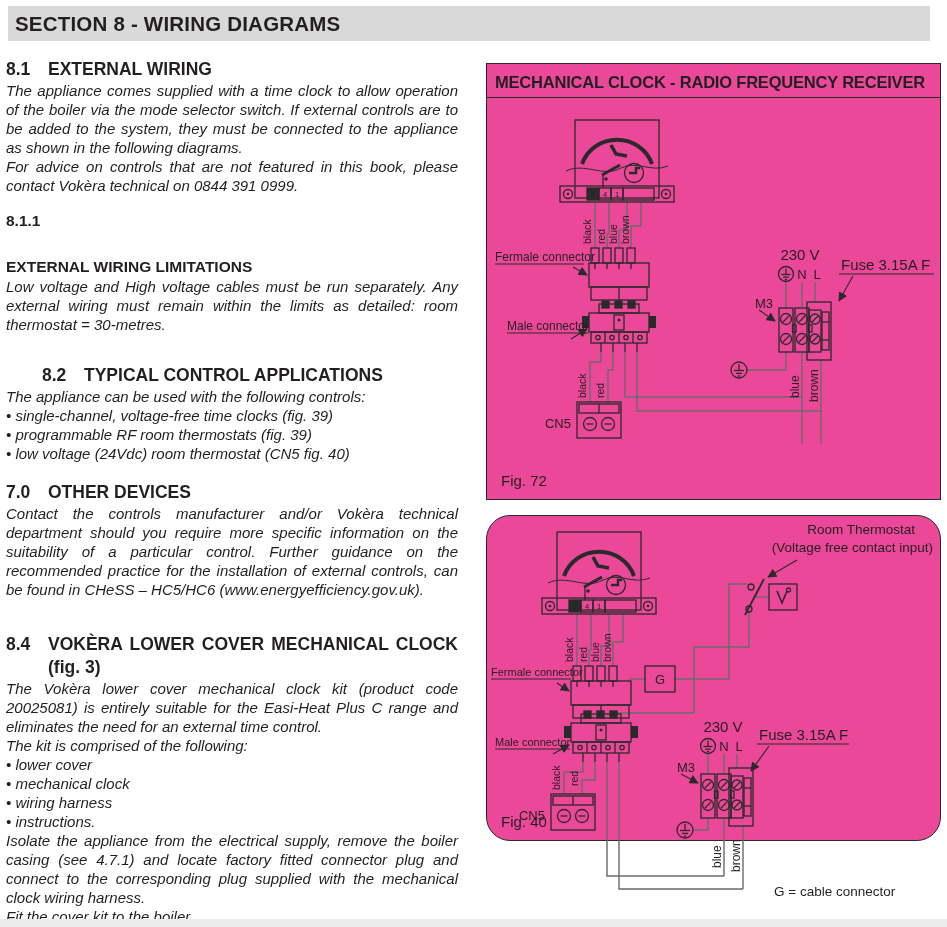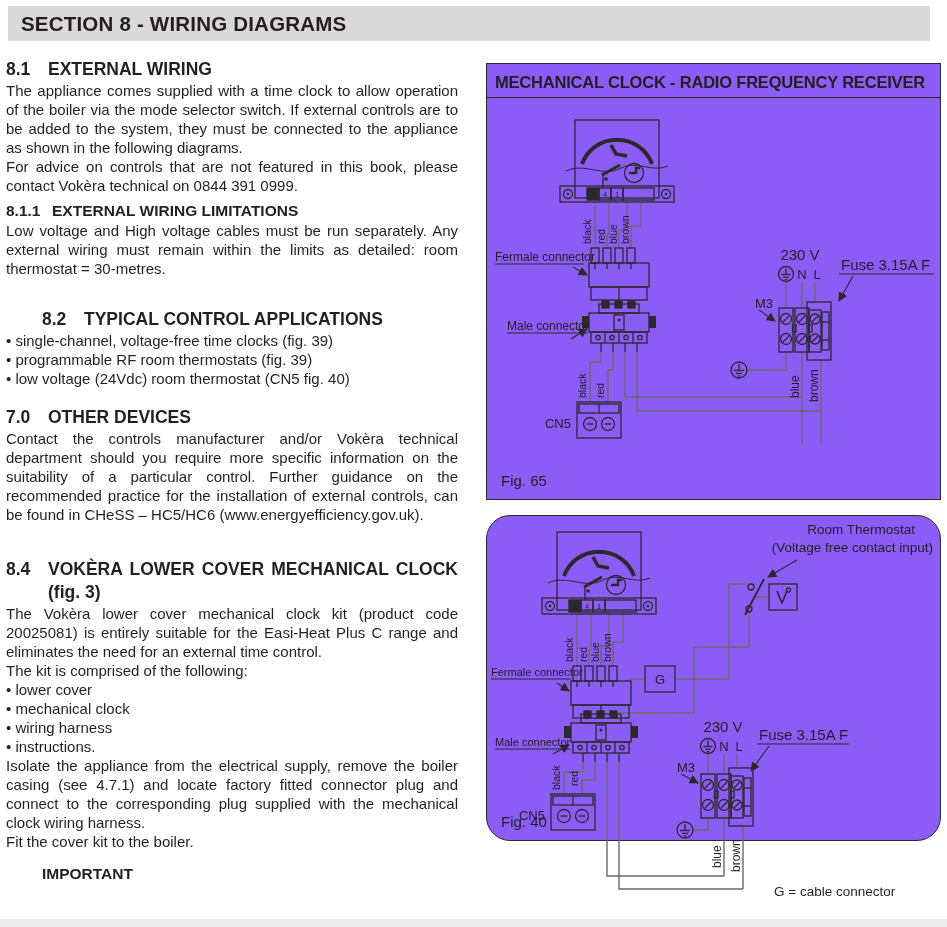--- a/index.html
+++ b/index.html
@@ -1,34 +1,34 @@
 <!DOCTYPE html>
 <html><head>
 <meta charset="utf-8">
 <style>
   html,body{margin:0;padding:0;background:#fff;}
   #page{position:relative;width:947px;height:927px;background:#ffffff;overflow:hidden;
         font-family:"Liberation Sans",sans-serif;color:#231f20;}
   
   .secbar{position:absolute;left:8px;top:6px;width:922px;height:35px;background:#d9d9d9;
-          font-size:20.5px;font-weight:bold;line-height:35px;padding-left:13px;box-sizing:border-box;
+          font-size:20.5px;font-weight:bold;line-height:35px;padding-left:7px;box-sizing:border-box;
           letter-spacing:.2px;}
   
   .leftcol{position:absolute;left:6px;top:58px;width:452px;}
   .h2{display:flex;font-size:17.5px;font-weight:bold;line-height:23px;margin:0;}
   .h2 .hnum{flex:0 0 42px;}
   .h2 .htxt{flex:1;text-align:justify;}
   .h3{display:flex;font-size:15.5px;font-weight:bold;line-height:20px;margin:0;}
   .h3 .hnum{flex:0 0 46px;}
-  p.body{margin:0;font-size:15px;line-height:19px;text-align:justify;}
-  .mt5{margin-top:5px;} .mt6{margin-top:6px;} .mt30{margin-top:30px;margin-left:36px;}
+  p.body{margin:0;font-size:15px;line-height:19px;text-align:justify;font-style:italic;}
+  .mt5{margin-top:5px;} .mt6{margin-top:16px;flex-direction:column;} .mt30{margin-top:30px;margin-left:36px;}
   .mt18{margin-top:18px;} .mt25{margin-top:34px;justify-content:flex-end;} .mt14{margin-top:14px;}
   .imp{font-size:15.5px;font-weight:bold;margin-left:36px;}
   
-  .figbox{position:absolute;left:486px;width:455px;border:1.5px solid #2a2a2a;background:#8b5cf6;box-sizing:border-box;}
+  .figbox{position:absolute;left:486px;width:455px;border:1.5px solid #2a2a2a;background:#ec4899;box-sizing:border-box;}
   #fig39box{top:63px;height:437px;}
   #fig40box{top:515px;height:326px;border-radius:24px;}
   .figtitle{font-size:16.5px;font-weight:bold;letter-spacing:-0.2px;padding:9px 8px 5px 8px;
             border-bottom:1px solid #2a2a2a;white-space:nowrap;}
   .figcap{position:absolute;left:14px;bottom:10px;font-size:15px;}
   svg{display:block;}
   svg text{font-family:"Liberation Sans",sans-serif;fill:#231f20;stroke:none;}
   .t7{font-size:7.5px;} .t10{font-size:10.5px;} .t11{font-size:11px;} .t12{font-size:12px;}
   .t13{font-size:13px;} .t13b{font-size:13.5px;} .t15{font-size:15px;}
   .tc{text-anchor:middle;} .te{text-anchor:end;}
@@ -52,20 +52,21 @@
     <div class="h3 mt6">
       <span class="hnum">8.1.1</span>
       <span class="htxt">EXTERNAL WIRING LIMITATIONS</span>
     </div>
     <p class="body">Low voltage and High voltage cables must be run separately. Any external wiring must remain within the limits as detailed: room thermostat = 30-metres.</p>
 
     <div class="h2 mt30">
       <span class="hnum">8.2</span>
       <span class="htxt">TYPICAL CONTROL APPLICATIONS</span>
     </div>
+    <p class="body">The appliance can be used with the following controls:</p>
     <p class="body">• single-channel, voltage-free time clocks (fig. 39)</p>
     <p class="body">• programmable RF room thermostats (fig. 39)</p>
     <p class="body">• low voltage (24Vdc) room thermostat (CN5 fig. 40)</p>
 
     <div class="h2 mt18">
       <span class="hnum">7.0</span>
       <span class="htxt">OTHER DEVICES</span>
     </div>
     <p class="body">Contact the controls manufacturer and/or Vokèra technical department should you require more specific information on the suitability of a particular control. Further guidance on the recommended practice for the installation of external controls, can be found in CHeSS – HC5/HC6 (www.energyefficiency.gov.uk).</p>
 
@@ -249,21 +250,21 @@
         <text class="t13 te" x="84" y="330">CN5</text>
         <text class="t15 tc" x="313" y="162">230 V</text>
         <text class="t13 tc" x="315" y="181">N</text>
         <text class="t13 tc" x="330" y="181">L</text>
         <text class="t13 te" x="286" y="210">M3</text>
         <text class="t15" x="354" y="172">Fuse 3.15A F</text>
         <text class="t12" transform="translate(312,300) rotate(-90)">blue</text>
         <text class="t12" transform="translate(331,304) rotate(-90)">brown</text>
       </g>
     </svg>
-    <div class="figcap">Fig. 65</div>
+    <div class="figcap">Fig. 72</div>
   </div>
 
   <div class="figbox" id="fig40box">
     <svg width="452" height="400" viewBox="0 0 452 400">
 
       <g stroke="#6a6a6a" fill="none" stroke-width="1.4">
         <path d="M90,98 V150"></path>
         <path d="M104,98 V134 H102 V150"></path>
         <path d="M122,98 V130 H114 V150"></path>
         <path d="M136,98 V126 H126 V150"></path>

